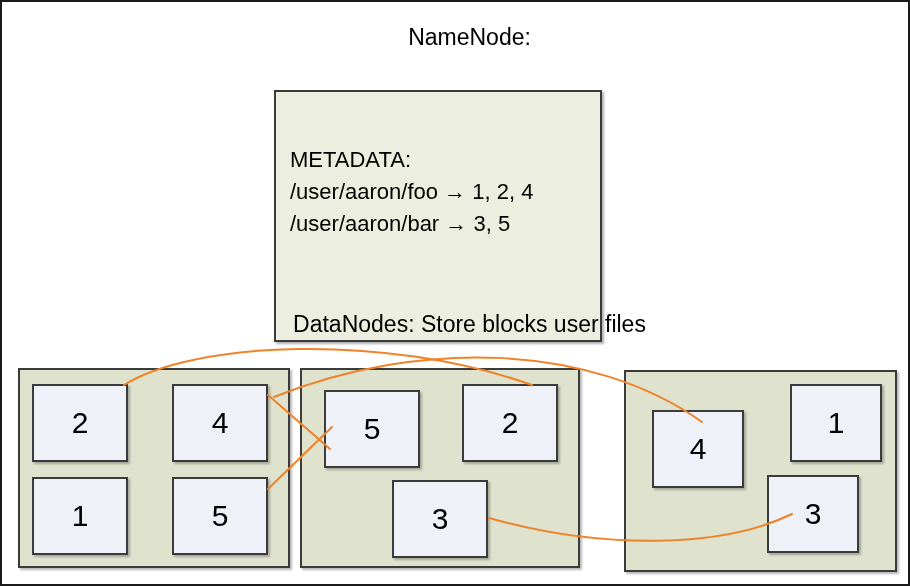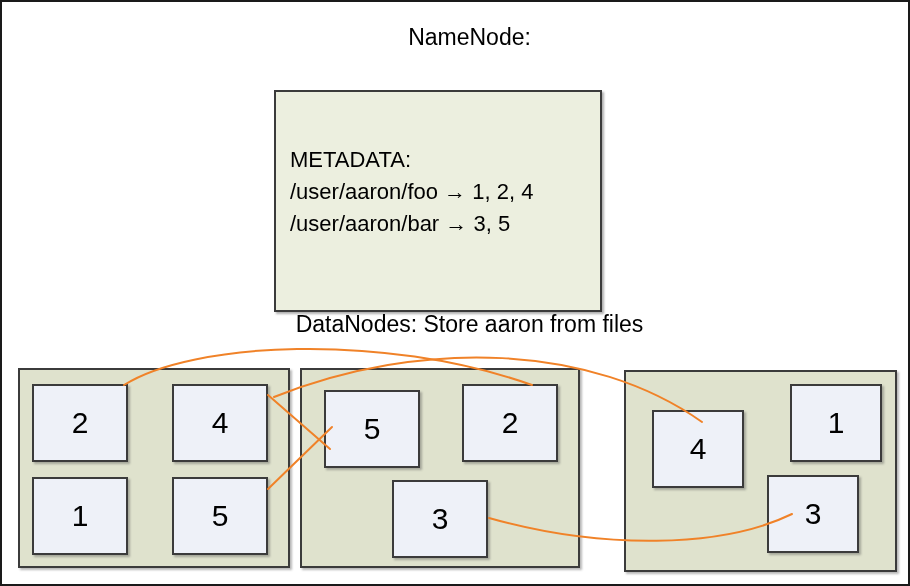--- a/index.html
+++ b/index.html
@@ -38,21 +38,21 @@
     right: 0;
     top: 307px;
   }
 
   
   #metadata-box {
     position: absolute;
     left: 272px;
     top: 88px;
     width: 328px;
-    height: 222px;
+    height: 252px;
     background: #ecefdf;
     border: 2px solid #3b3b3b;
     box-sizing: border-box;
     box-shadow: 2px 2px 2px rgba(80,80,80,0.45);
   }
   #metadata-text {
     position: absolute;
     left: 14px;
     top: 52px;
     color: #000000;
@@ -105,21 +105,21 @@
   <div class="heading" id="namenode-title">
     <div>NameNode:</div>
   </div>
 
   <div id="metadata-box">
     <div id="metadata-text">METADATA:
 /user/aaron/foo → 1, 2, 4
 /user/aaron/bar → 3, 5</div>
   </div>
 
-  <div class="heading" id="datanodes-title">DataNodes: Store aaron from files</div>
+  <div class="heading" id="datanodes-title">DataNodes: Store blocks user files</div>
 
   <div class="datanode" id="datanode-1"></div>
   <div class="datanode" id="datanode-2"></div>
   <div class="datanode" id="datanode-3"></div>
 
   <div id="block-layer">
       <div class="block" style="left: 30px; top: 382px; width: 96px; height: 78px;">2</div>
       <div class="block" style="left: 170px; top: 382px; width: 96px; height: 78px;">4</div>
       <div class="block" style="left: 30px; top: 475px; width: 96px; height: 78px;">1</div>
       <div class="block" style="left: 170px; top: 475px; width: 96px; height: 78px;">5</div>

